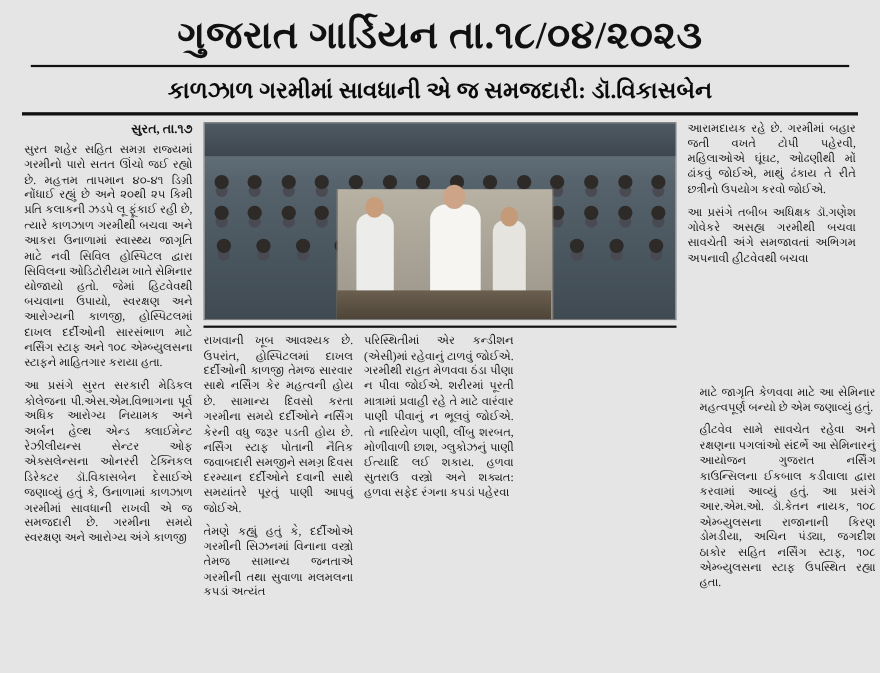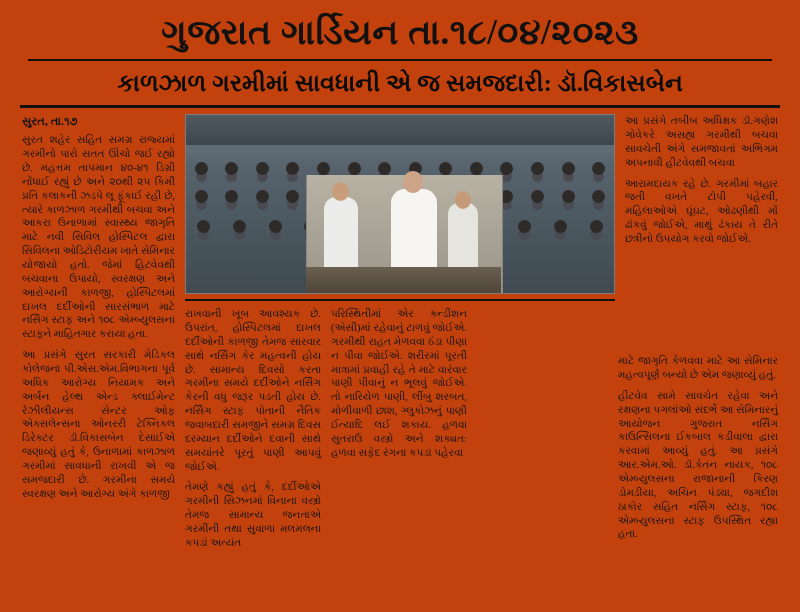--- a/index.html
+++ b/index.html
@@ -12,21 +12,21 @@
     height: 612px;
     font-family: "Liberation Sans", sans-serif;
     color: #111;
     overflow: hidden;
     position: relative;
   }
   .page {
     width: 800px;
     height: 612px;
     position: relative;
-    background: #c2410c;
+    background: #e5e5e5;
   }
 
   
   .masthead {
     text-align: center;
     padding-top: 14px;
   }
   .masthead-title {
     font-family: "Liberation Serif", serif;
     font-size: 35px;
@@ -39,21 +39,21 @@
     margin: 6px auto 0 auto;
     width: 744px;
     height: 2px;
     background: #111;
   }
 
   
   .headline {
     text-align: center;
     font-family: "Liberation Serif", serif;
-    font-size: 24px;
+    font-size: 21px;
     font-weight: bold;
     color: #0b0b0b;
     line-height: 1.15;
     margin-top: 9px;
     padding: 0 17px;
   }
   .rule2 {
     margin: 8px auto 0 auto;
     width: 760px;
     height: 3px;
@@ -77,21 +77,21 @@
     width: 160px;
     font-family: "Liberation Serif", serif;
     font-size: 10.5px;
     line-height: 1.32;
     text-align: justify;
     color: #141414;
   }
   .col p { margin: 0 0 7px 0; }
 
   .dateline {
-    text-align: left;
+    text-align: right;
     font-weight: bold;
     font-size: 11.5px;
     margin-bottom: 4px;
     font-family: "Liberation Serif", serif;
   }
 
   
   .photo-wrap {
     width: 430px;
     position: relative;
@@ -278,25 +278,25 @@
             <p>તેમણે કહ્યું હતું કે, દર્દીઓએ ગરમીની સિઝનમાં વિનાના વસ્ત્રો તેમજ સામાન્ય જનતાએ ગરમીની તથા સુવાળા મલમલના કપડાં અત્યંત</p>
           </div>
           <div class="lower-col">
             <p>પરિસ્થિતીમાં એર કન્ડીશન (એસી)માં રહેવાનું ટાળવું જોઈએ. ગરમીથી રાહત મેળવવા ઠંડા પીણા ન પીવા જોઈએ. શરીરમાં પૂરતી માત્રામાં પ્રવાહી રહે તે માટે વારંવાર પાણી પીવાનું ન ભૂલવું જોઈએ. તો નારિયેળ પાણી, લીંબુ શરબત, મોળીવાળી છાશ, ગ્લુકોઝનું પાણી ઈત્યાદિ લઈ શકાય. હળવા સુતરાઉ વસ્ત્રો અને શક્યત: હળવા સફેદ રંગના કપડાં પહેરવા</p>
           </div>
           <div class="lower-col"></div>
         </div>
       </div>
 
       <div class="col">
+        <p>આરામદાયક રહે છે. ગરમીમાં બહાર જતી વખતે ટોપી પહેરવી, મહિલાઓએ ઘૂંઘટ, ઓઢણીથી મોં ઢાંકવું જોઈએ, માથું ઢંકાય તે રીતે છત્રીનો ઉપયોગ કરવો જોઈએ.</p>
         <p>આ પ્રસંગે તબીબ અધિક્ષક ડૉ.ગણેશ ગોવેકરે અસહ્ય ગરમીથી બચવા સાવચેતી અંગે સમજાવતાં અભિગમ અપનાવી હીટવેવથી બચવા</p>
-        <p>આરામદાયક રહે છે. ગરમીમાં બહાર જતી વખતે ટોપી પહેરવી, મહિલાઓએ ઘૂંઘટ, ઓઢણીથી મોં ઢાંકવું જોઈએ, માથું ઢંકાય તે રીતે છત્રીનો ઉપયોગ કરવો જોઈએ.</p>
       </div>
 
     </div>
 
-    <div class="col" style="position:absolute; right:22px; top:240px; width:160px;">
+    <div class="col" style="position:absolute; right:4px; top:240px; width:160px;">
       <p>માટે જાગૃતિ કેળવવા માટે આ સેમિનાર મહત્વપૂર્ણ બન્યો છે એમ જણાવ્યું હતું.</p>
       <p>હીટવેવ સામે સાવચેત રહેવા અને રક્ષણના પગલાંઓ સંદર્ભે આ સેમિનારનું આયોજન ગુજરાત નર્સિંગ કાઉન્સિલના ઈકબાલ કડીવાલા દ્વારા કરવામાં આવ્યું હતું. આ પ્રસંગે આર.એમ.ઓ. ડૉ.કેતન નાયક, ૧૦૮ એમ્બ્યુલસના રાજાનાની કિરણ ડોમડીયા, અચિન પંડ્યા, જગદીશ ઠાકોર સહિત નર્સિંગ સ્ટાફ, ૧૦૮ એમ્બ્યુલસના સ્ટાફ ઉપસ્થિત રહ્યા હતા.</p>
     </div>
   </div>
 
 </div>
 
 </body></html>

